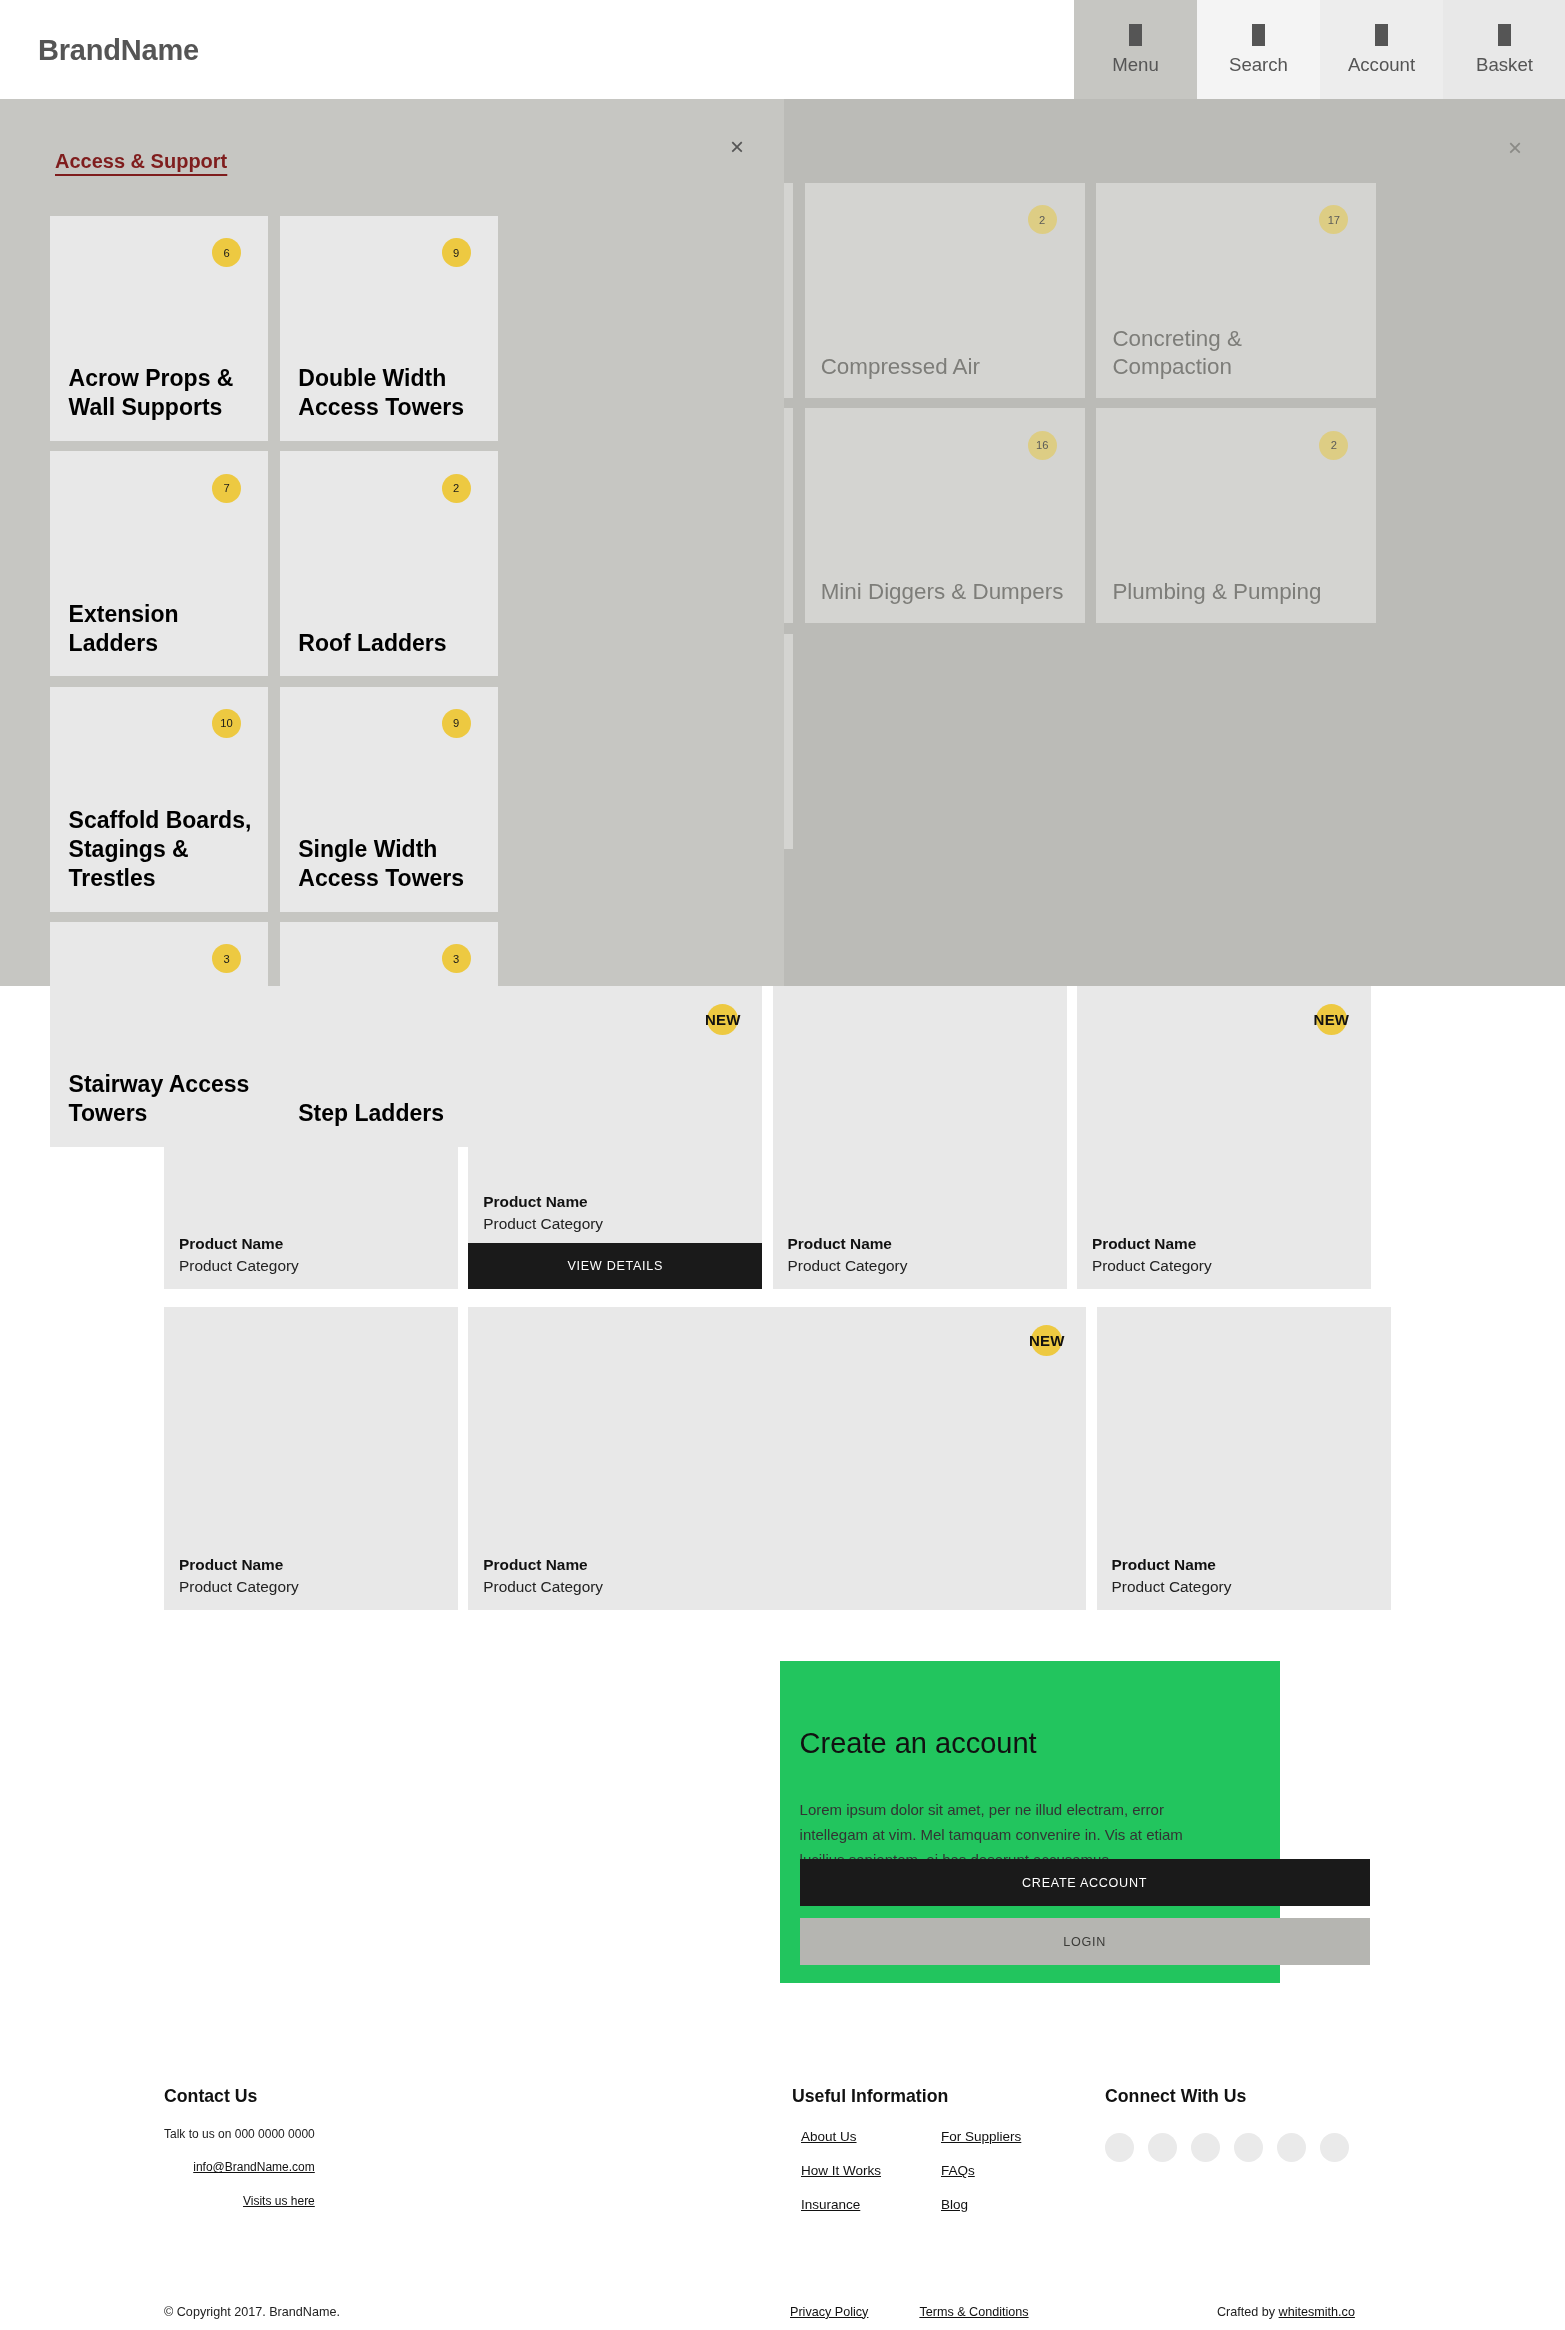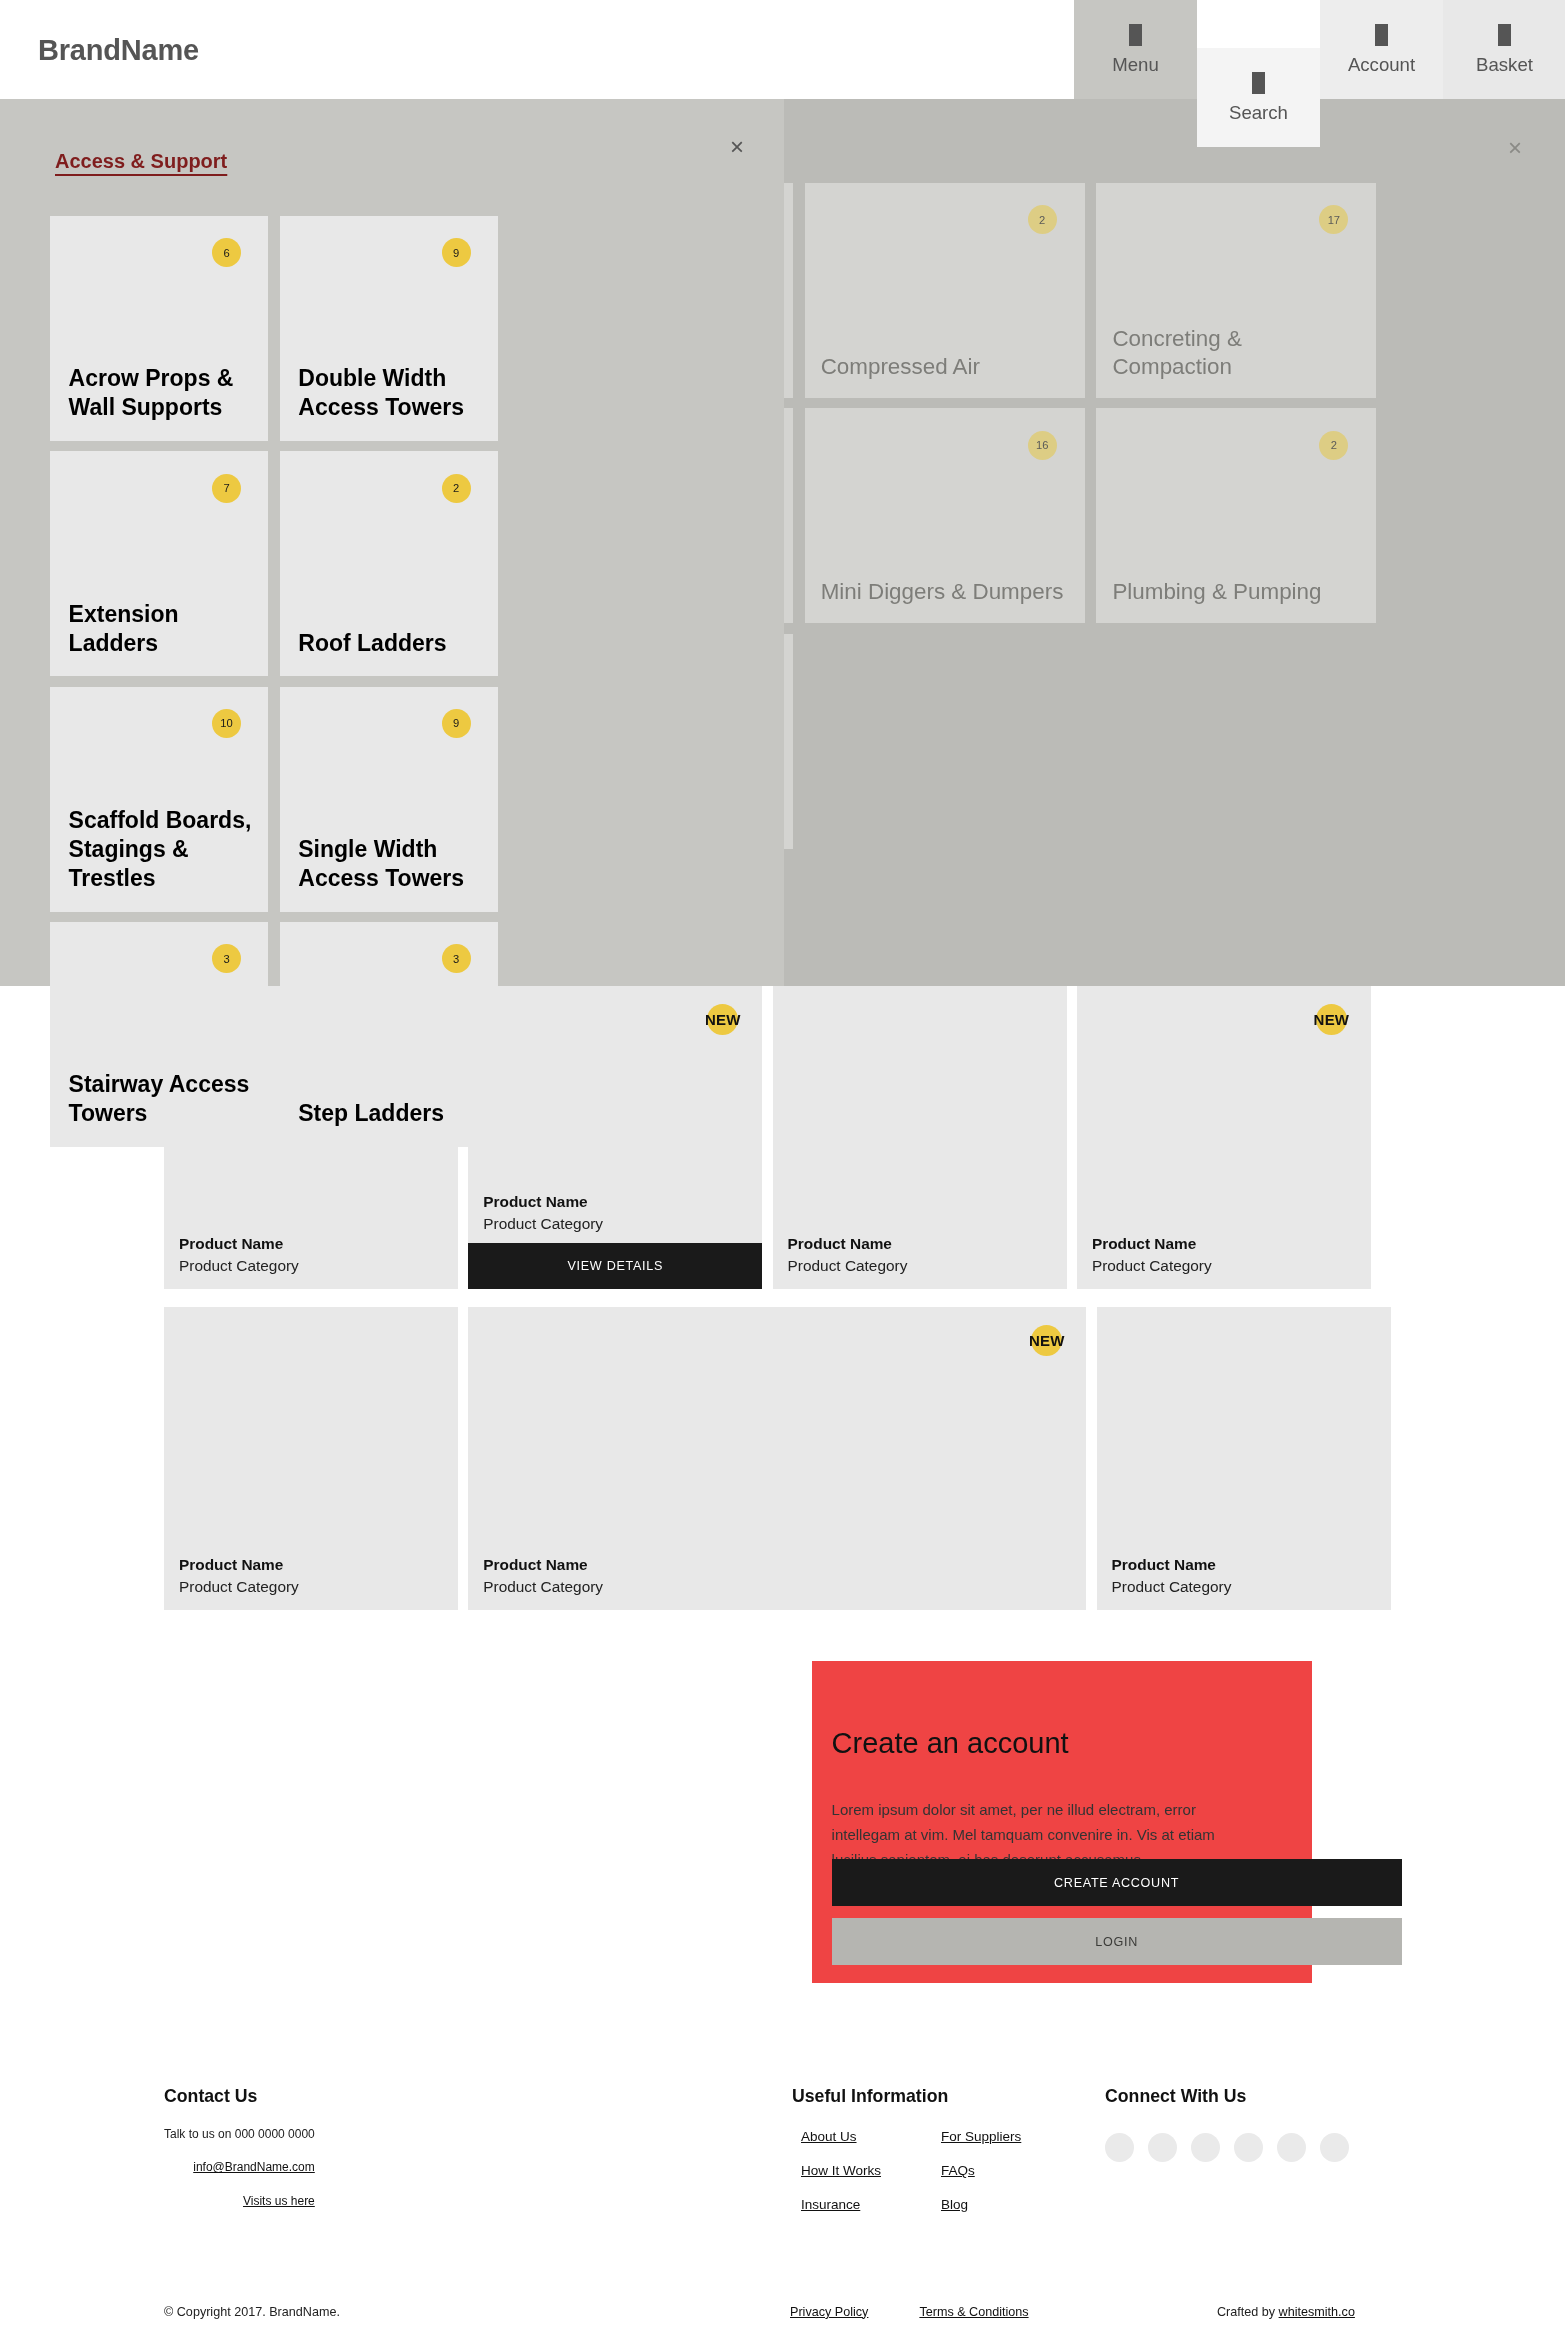--- a/index.html
+++ b/index.html
@@ -37,21 +37,21 @@
     width: 123px;
     height: 99px;
     display: flex;
     flex-direction: column;
     align-items: center;
     justify-content: center;
     cursor: pointer;
     text-align: right;
   }
   .nav-item.menu   { background: #c6c6c2; }
-  .nav-item.search { background: #f4f4f4; margin-top: 48px; }
+  .nav-item.search { background: #f4f4f4; }
   .nav-item.account{ background: #ededed; }
   .nav-item.basket { background: #e8e8e8; }
   .nav-icon {
     width: 13.5px; height: 21.4px;
     background: #555555;
     margin-bottom: 10.3px;
   }
   .nav-label {
     font-size: 18.6px;
     color: #555555;
@@ -239,24 +239,24 @@
     letter-spacing: 0.7px;
     display: flex;
     align-items: center;
     justify-content: center;
     cursor: pointer;
   }
 
   
   .acct-card {
     position: absolute;
-    left: 812px; top: 1661px;
+    left: 780px; top: 1661px;
     width: 500px;
     height: 322px;
-    background: #ef4444;
+    background: #22c55e;
     z-index: 5;
   }
   .acct-title {
     position: absolute;
     left: 19.6px; top: 66px;
     font-size: 29px;
     color: #111111;
   }
   .acct-body {
     position: absolute;

